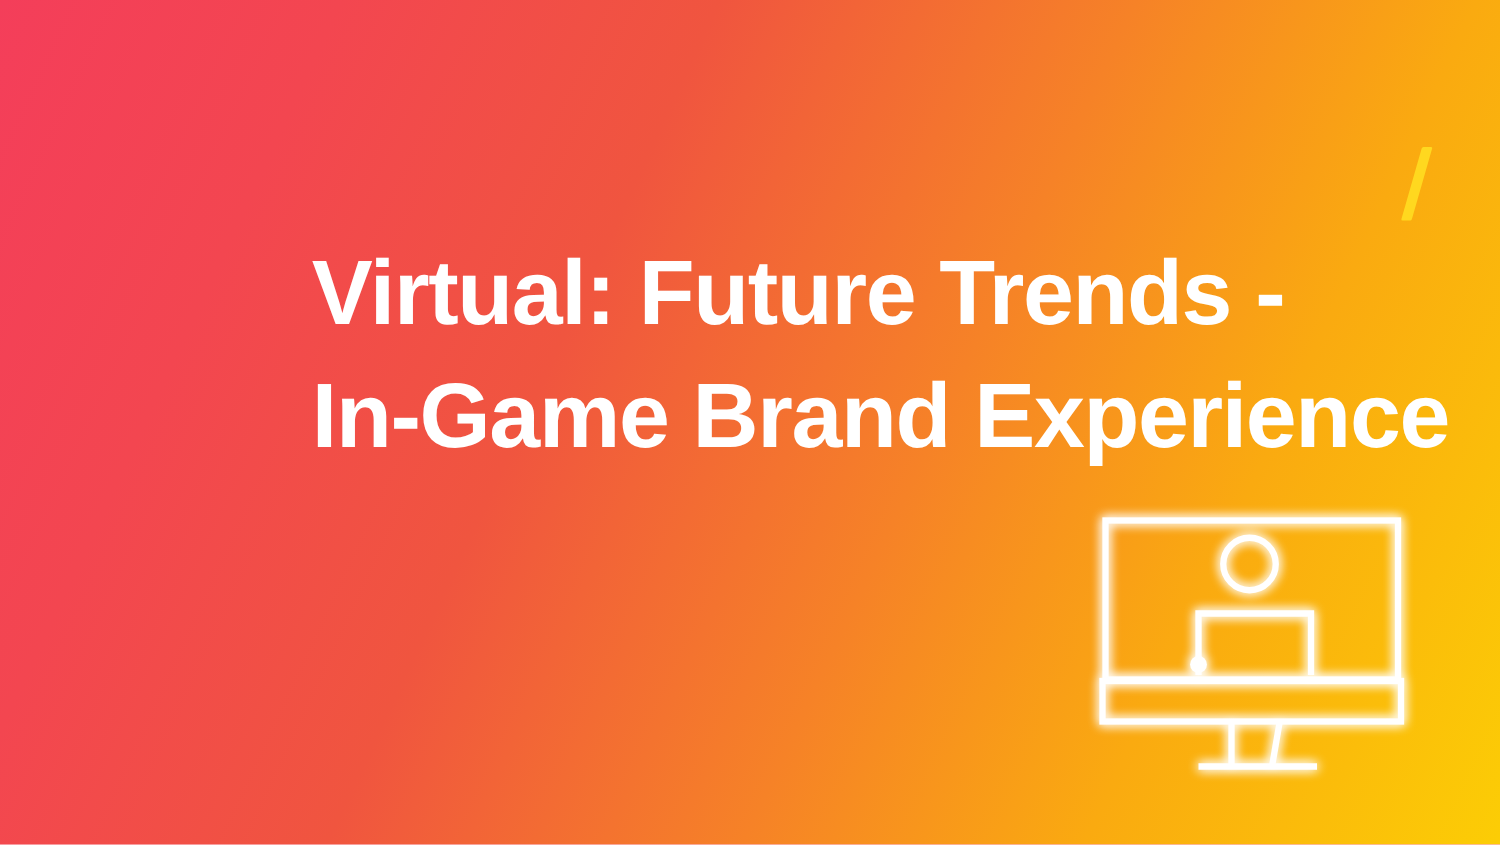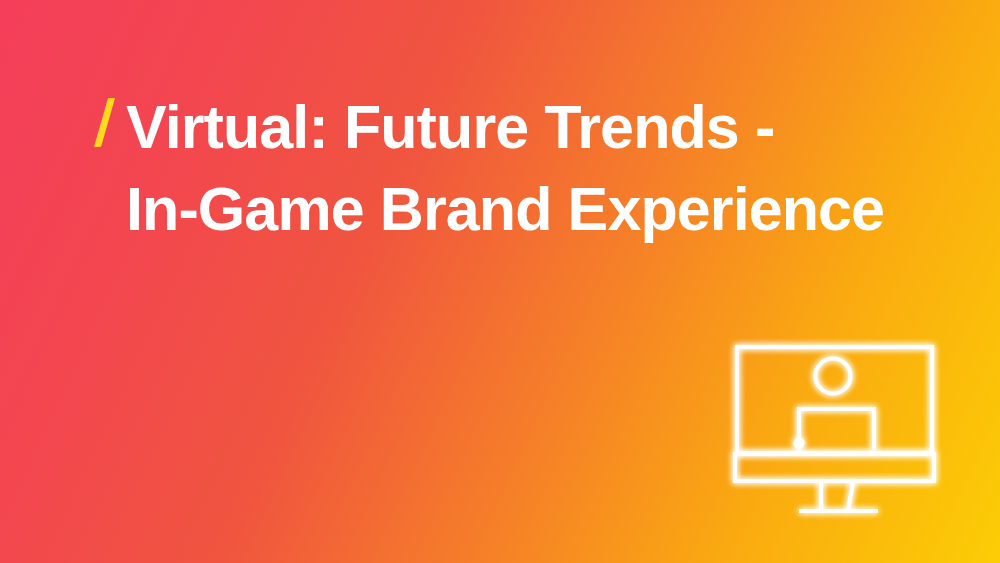--- a/index.html
+++ b/index.html
@@ -32,22 +32,22 @@
     background-blend-mode: normal, overlay;
   }
 
   
   .title-block {
     position: absolute;
     left: 86px;
     top: 86px;
     width: 880px;
     display: flex;
-    flex-direction: row;
-    align-items: flex-start;
+    flex-direction: column;
+    align-items: flex-end;
   }
   .slash-mark {
     flex: 0 0 auto;
     width: 40px;
     height: 56px;
     position: relative;
     margin-top: 12px;
   }
   .slash-mark::before {
     content: "";

